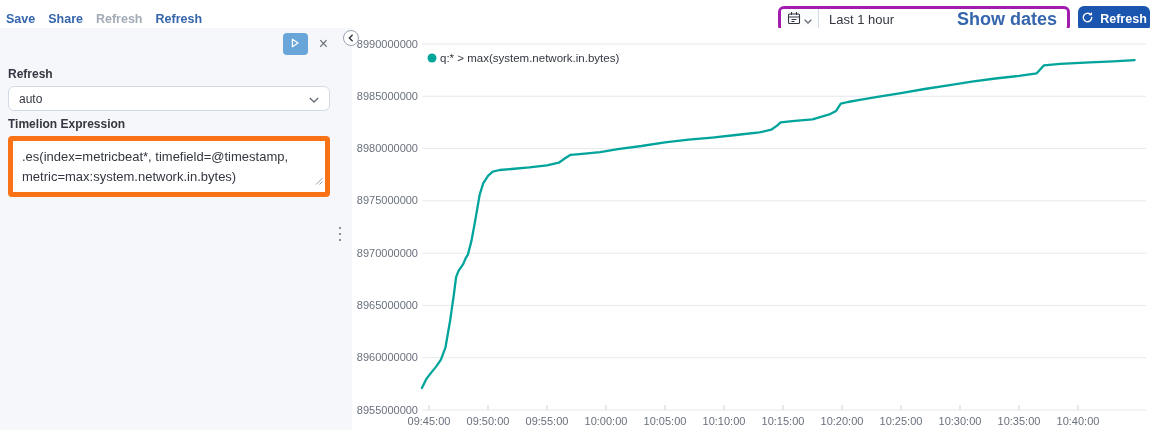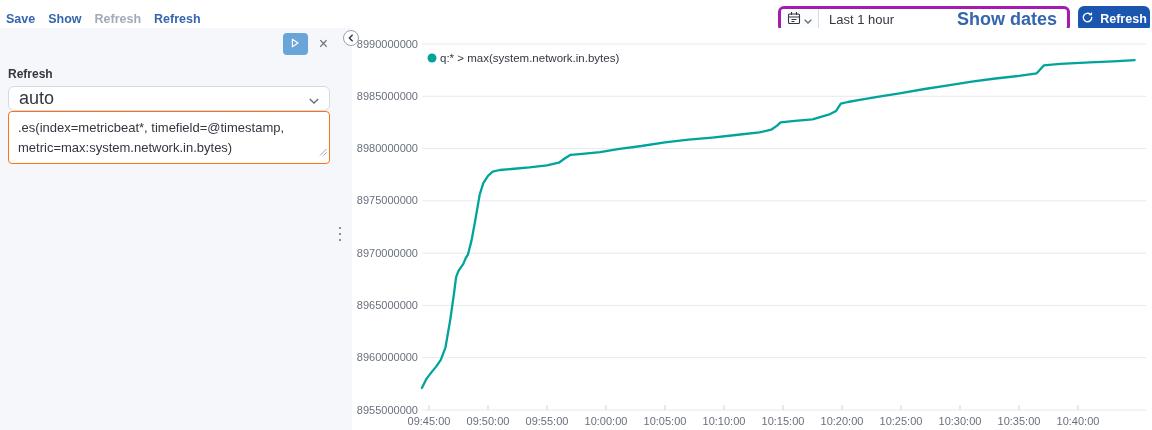--- a/index.html
+++ b/index.html
@@ -32,22 +32,22 @@
   .panel-toolbar { display:flex; justify-content:flex-end; align-items:center; gap:9px;
     padding:2px 22px 6px 0; }
   .play-btn { width:25px; height:22px; border:none; border-radius:4px; background:#69a5d8;
     display:flex; align-items:center; justify-content:center; cursor:pointer; }
   .close-btn { background:none; border:none; font-size:16px; line-height:16px; color:#69707d;
     cursor:pointer; padding:0 2px; }
   .form { padding:0 22px 0 8px; }
   .field-label { display:block; font-size:12px; font-weight:700; color:#343741; margin:6px 0 5px; }
   .select { height:25px; display:flex; align-items:center; justify-content:space-between;
     padding:0 10px; background:#fff; border:1px solid #d3dae6; border-radius:6px;
-    font-size:18px; color:#343741; cursor:pointer; }
-  .textarea { position:relative; min-height:52px; background:#fff; border:1px solid #f97316;
+    font-size:12px; color:#343741; cursor:pointer; }
+  .textarea { position:relative; min-height:52px; background:#fff; border:5px solid #f97316;
     border-radius:4px; padding:6px 9px; font-size:13px; line-height:1.5; color:#343741;
     cursor:text; }
   .resize-grip { position:absolute; right:2px; bottom:2px; }
 
   
   .collapse-toggle { position:absolute; left:343px; top:2px; width:16px; height:16px;
     border-radius:50%; background:#fff; border:1px solid #98a2b3; display:flex;
     align-items:center; justify-content:center; cursor:pointer; z-index:3; padding:0; }
   .drag-dots { position:absolute; left:339px; top:199px; display:flex; flex-direction:column;
     gap:4px; cursor:col-resize; z-index:3; }
@@ -56,21 +56,21 @@
   .chartwrap { flex:1; background:#fff; position:relative; }
   .chartwrap svg { display:block; }
   text { font-family:"Liberation Sans", sans-serif; }
 </style>
 </head>
 <body>
 
 <header class="topbar">
   <nav class="topnav">
     <span class="navlink">Save</span>
-    <span class="navlink">Show</span>
+    <span class="navlink">Share</span>
     <span class="navlink disabled">Refresh</span>
     <span class="navlink">Refresh</span>
   </nav>
 
   <div class="topright">
     <div class="superdate">
       <button class="quickselect">
         <span>
           <svg width="14" height="14" viewBox="0 0 14 14" fill="none" stroke="#343741" stroke-width="1.1">
             <rect x="1.5" y="3" width="11" height="9.5" rx="1"></rect>
@@ -118,20 +118,21 @@
     <div class="form">
       <label class="field-label">Refresh</label>
       <div class="select">
         <span>auto</span>
         <span>
           <svg width="10" height="6" viewBox="0 0 10 6" fill="none" stroke="#69707d" stroke-width="1.4">
             <polyline points="0.8,0.9 5,5 9.2,0.9"></polyline>
           </svg>
         </span>
       </div>
+      <label class="field-label">Timelion Expression</label>
       <div class="textarea">
         <span>.es(index=metricbeat*, timefield=@timestamp, metric=max:system.network.in.bytes)</span>
         <span class="resize-grip">
           <svg width="9" height="9" viewBox="0 0 9 9" stroke="#9aa2b1" stroke-width="1">
             <line x1="2" y1="8.5" x2="8.5" y2="2"></line>
               <line x1="5.5" y1="8.5" x2="8.5" y2="5.5"></line>
           </svg>
         </span>
       </div>
     </div>

